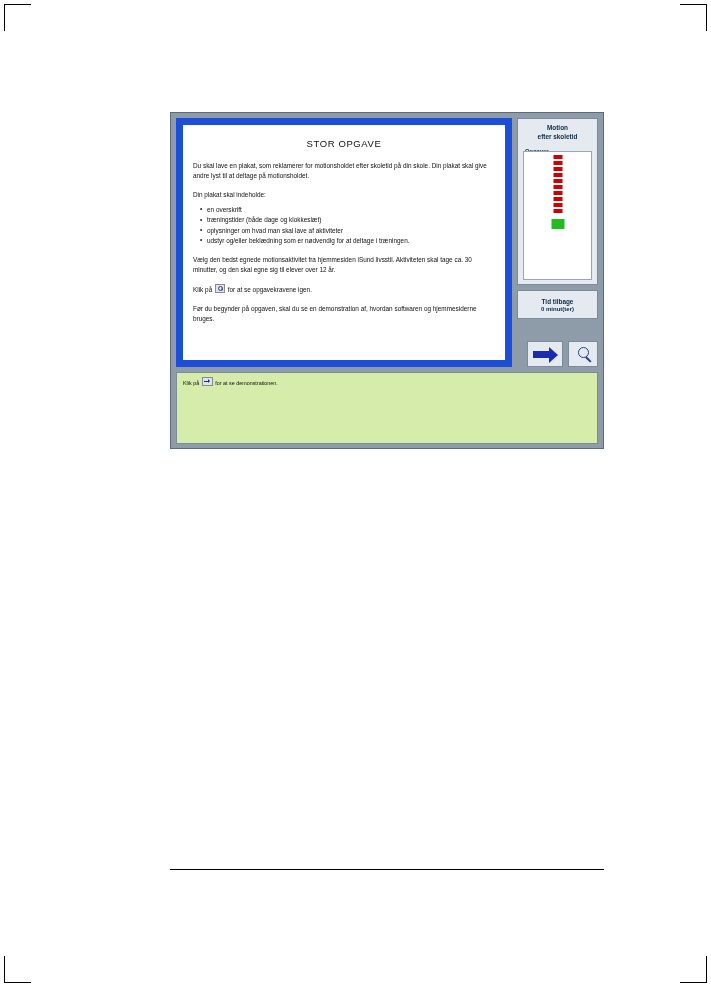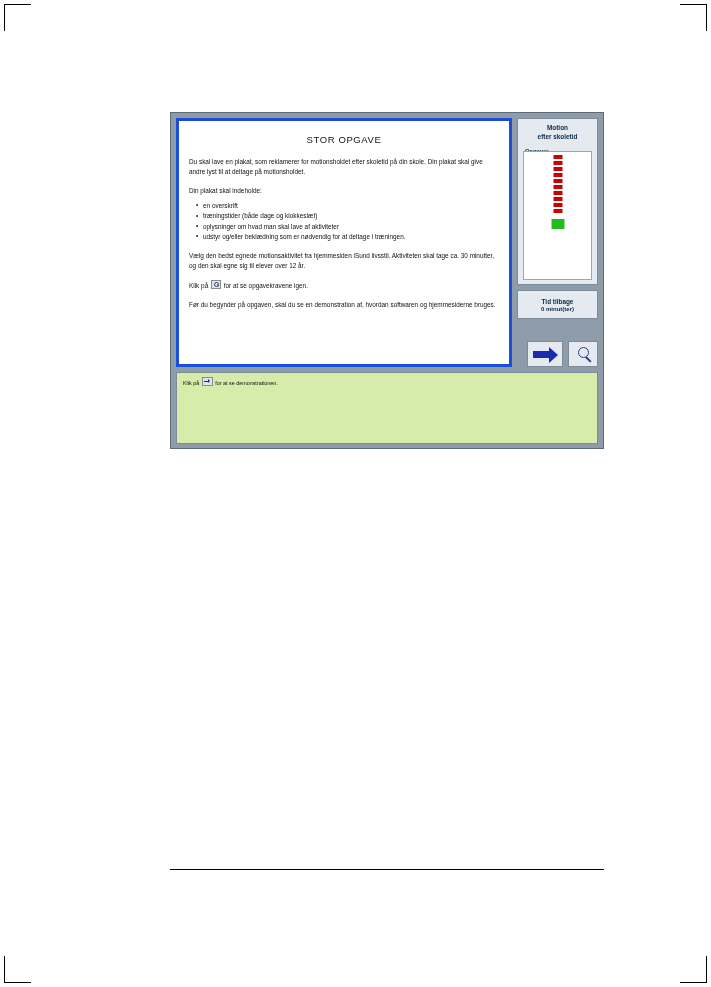--- a/index.html
+++ b/index.html
@@ -52,21 +52,21 @@
   .app-body {
     display: flex;
     gap: 5px;
     height: 249px;
   }
 
   
   .content-panel {
     flex: 1 1 auto;
     background: #ffffff;
-    border: 3px solid #1d4ed8;
+    border: 7px solid #1d4ed8;
     box-sizing: border-box;
     padding: 8px 10px 6px 10px;
     overflow: hidden;
   }
 
   .task-title {
     text-align: center;
     font-size: 9.5px;
     letter-spacing: 0.6px;
     color: #111;

